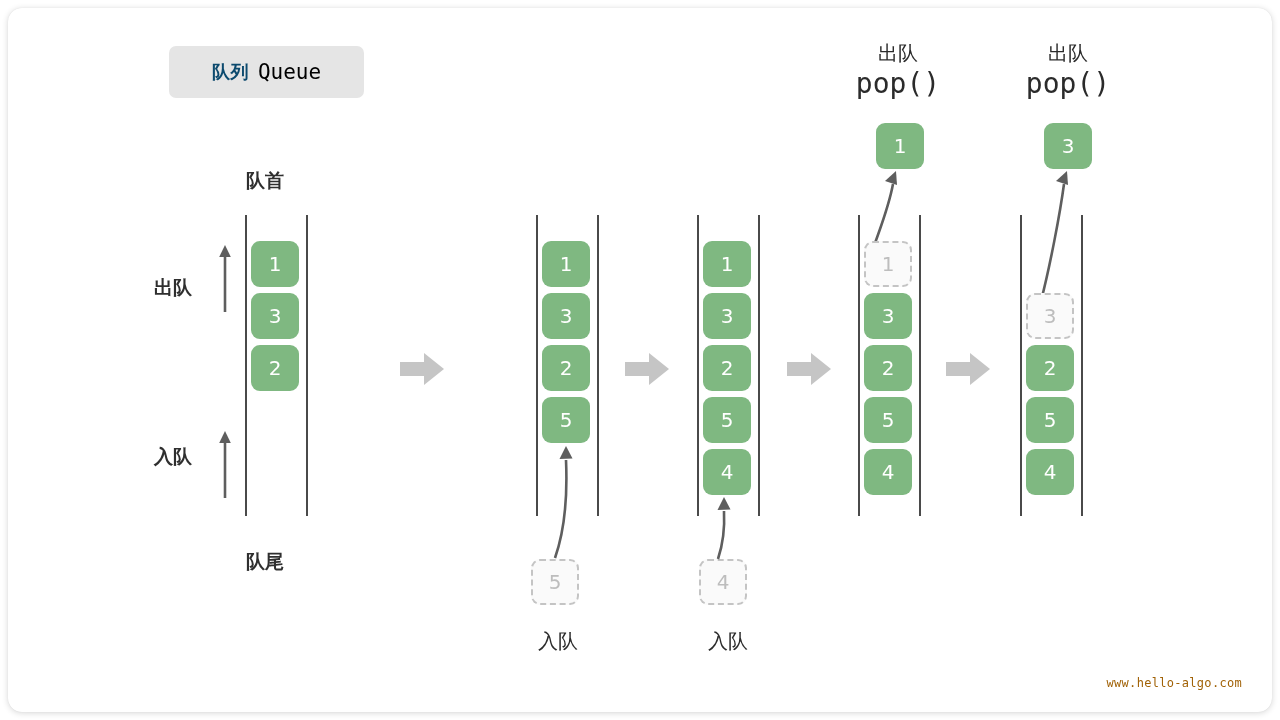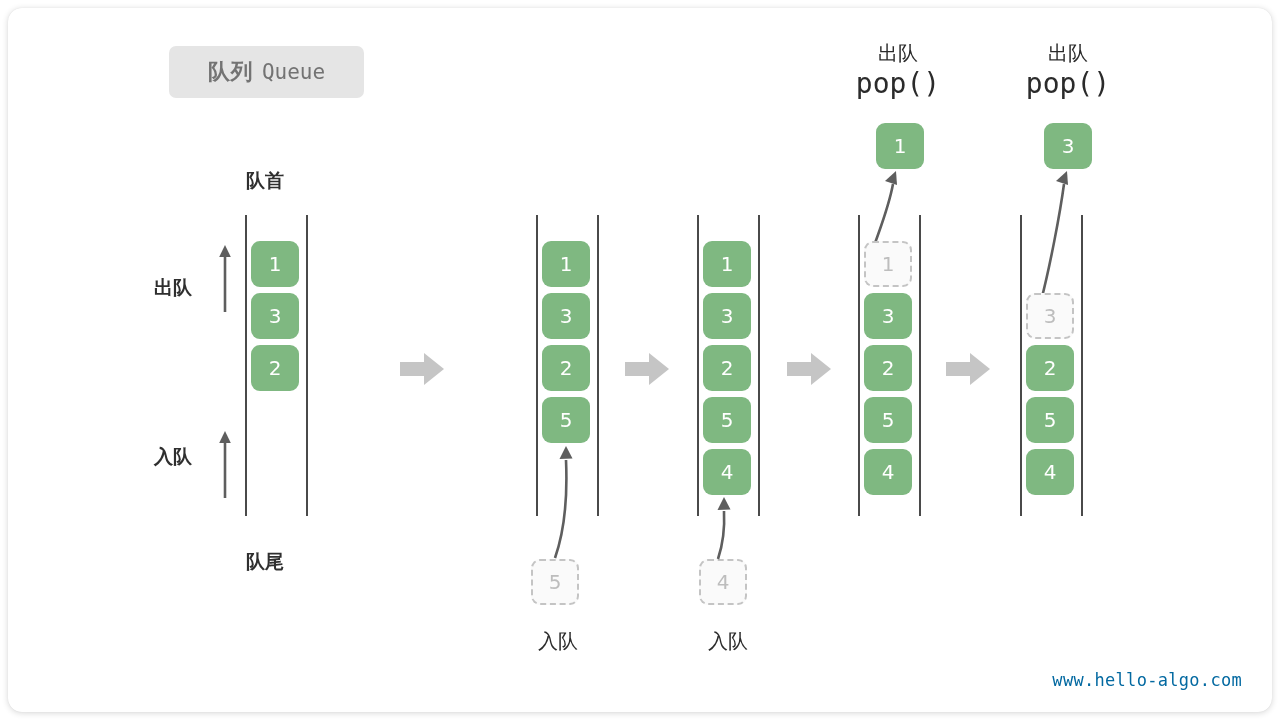--- a/index.html
+++ b/index.html
@@ -33,28 +33,28 @@
     width: 195px;
     height: 52px;
     background: #e5e5e5;
     border-radius: 7px;
     display: flex;
     align-items: center;
     justify-content: center;
     gap: 9px;
   }
   #title-badge .cn {
-    font-size: 22px;
+    font-size: 18px;
     font-weight: bold;
-    color: #737373;
+    color: #0c4a6e;
     letter-spacing: 0.5px;
   }
   #title-badge .en {
     font-size: 21px;
-    color: #737373;
+    color: #000000;
     font-family: "DejaVu Sans Mono", "Liberation Mono", monospace;
   }
 
   
   .hdr-cn {
     position: absolute;
     font-size: 19px;
     font-weight: bold;
     color: #2f2f2f;
     white-space: nowrap;
@@ -111,22 +111,22 @@
   }
 
   
   .thin-arrow { position: absolute; }
 
   
   #watermark {
     position: absolute;
     right: 30px;
     bottom: 22px;
-    font-size: 17px;
-    color: #0369a1;
+    font-size: 12px;
+    color: #a16207;
     font-family: "DejaVu Sans Mono", "Liberation Mono", monospace;
     letter-spacing: 0.3px;
   }
 </style>
 </head>
 <body>
 
 <div id="canvas">
 
   <div id="title-badge">

